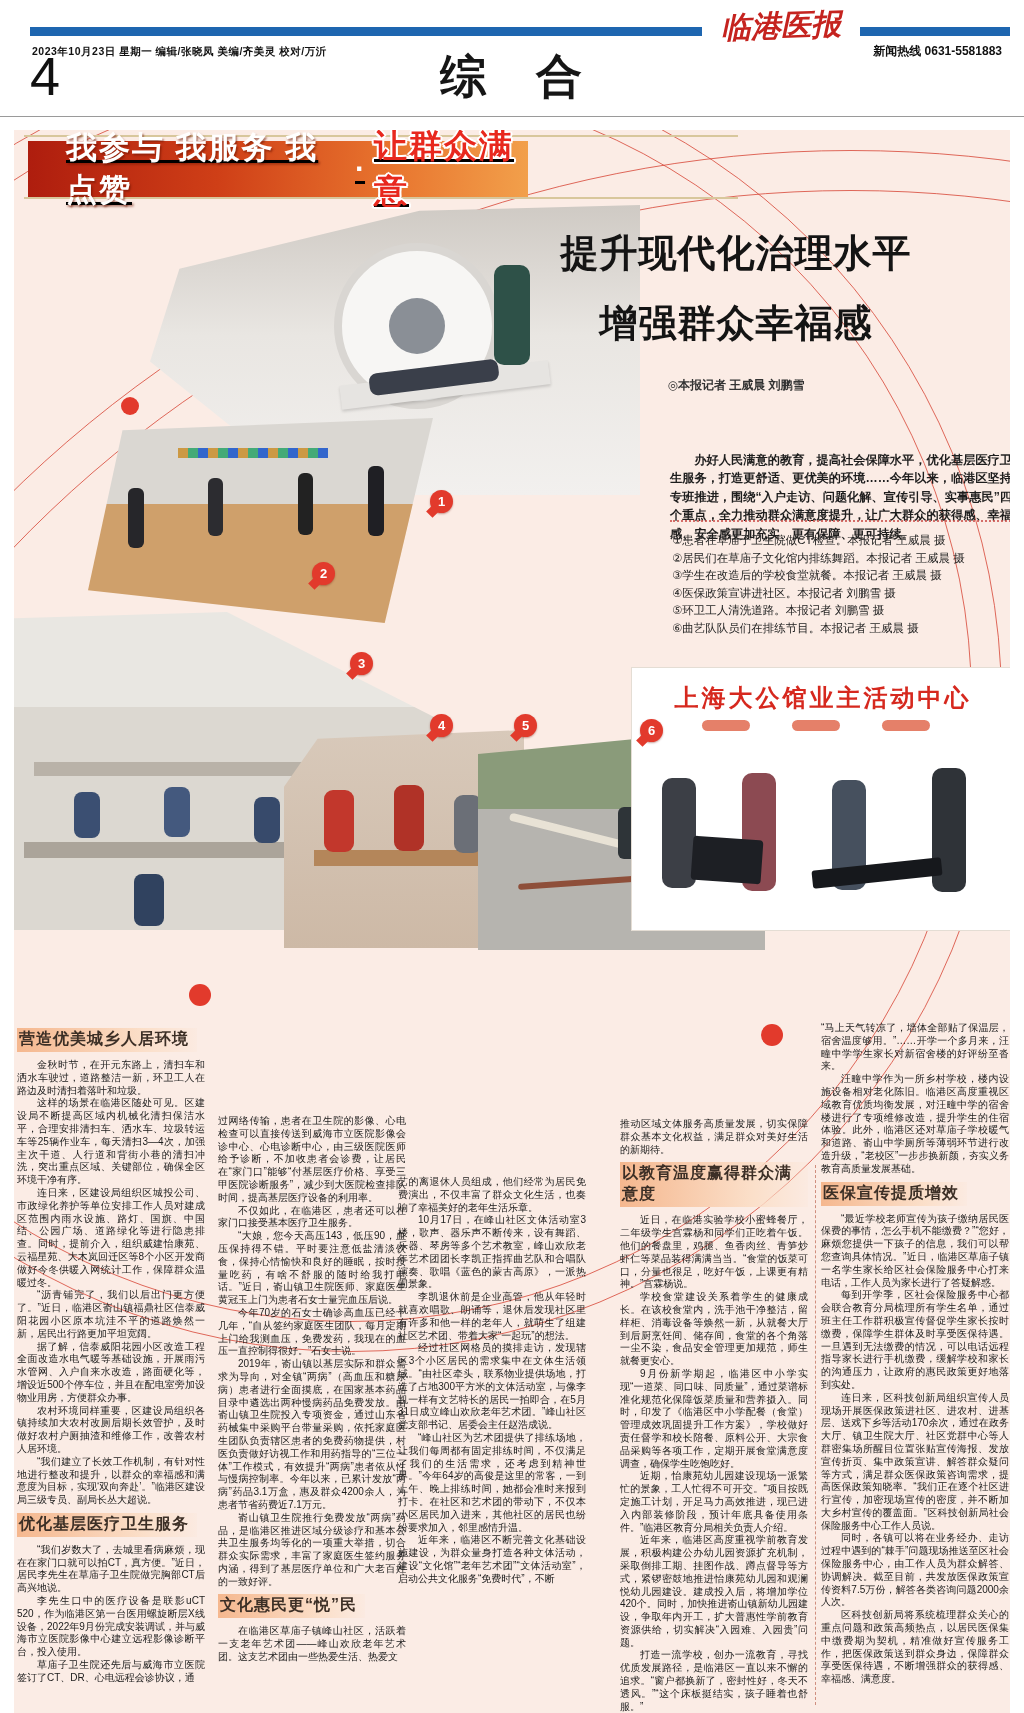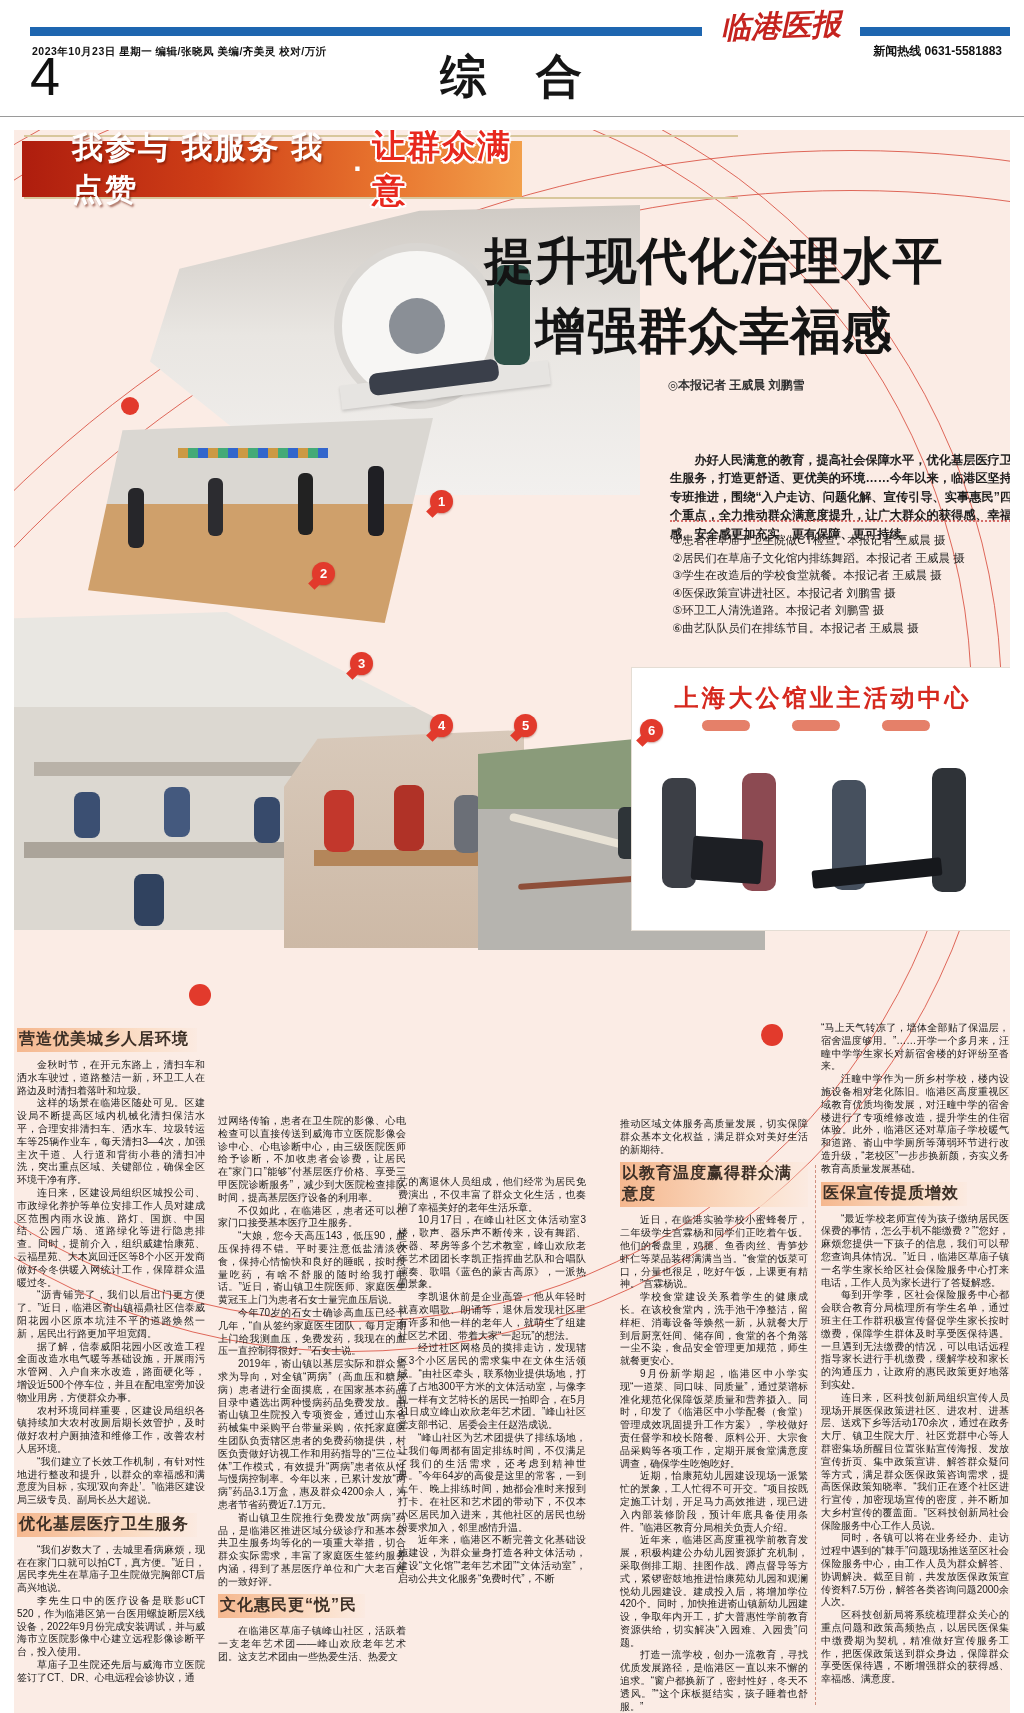--- a/index.html
+++ b/index.html
@@ -16,43 +16,43 @@
   .dateline{position:absolute;left:32px;top:45px;font-size:10.5px;font-weight:600;color:#111;letter-spacing:.5px;}
   .hotline{position:absolute;right:22px;top:43px;font-size:12px;font-weight:bold;color:#111;}
   .pagenum{position:absolute;left:30px;top:48px;font-size:54px;font-weight:400;color:#111;line-height:56px;}
   .page-section-title{position:absolute;left:0;right:0;top:46px;text-align:center;
     font-size:46px;font-weight:bold;color:#161616;letter-spacing:2px;}
   .header-rule{position:absolute;left:0;top:116px;width:1024px;height:1px;background:#9a9a9a;}
   
   .article{position:absolute;left:14px;top:130px;width:996px;height:1583px;background:#fbece5;overflow:hidden;}
   .tan-strip{position:absolute;left:10px;top:5px;width:714px;height:60px;
     border-top:2px solid #d8c79c;border-bottom:2px solid #d8c79c;z-index:3;}
-  .banner{position:absolute;left:8px;top:11px;width:500px;height:56px;z-index:10;
+  .banner{position:absolute;left:14px;top:11px;width:500px;height:56px;z-index:10;
     background:linear-gradient(92deg,#ae1d0e,#cf3f17 38%,#e8742e 72%,#f2a04b);
-    display:flex;align-items:center;padding-left:50px;box-sizing:border-box;}
+    display:flex;align-items:center;padding-left:38px;box-sizing:border-box;text-decoration:underline;}
   .banner-main{font-size:31px;font-weight:bold;color:#fff;letter-spacing:2px;
     text-shadow:1.5px 1.5px 2px rgba(110,20,0,.55);}
   .banner-dot{font-size:30px;color:#fff;margin:0 9px;font-weight:bold;}
   .banner-hl{font-size:33px;font-weight:bold;color:#e8281e;letter-spacing:2px;
     text-shadow:2px 0 0 #fff,-2px 0 0 #fff,0 2px 0 #fff,0 -2px 0 #fff,
       1.5px 1.5px 0 #fff,-1.5px -1.5px 0 #fff,1.5px -1.5px 0 #fff,-1.5px 1.5px 0 #fff;}
   
   .arc{position:absolute;border-radius:50%;border:1.5px solid rgba(212,58,42,.75);z-index:1;}
   .dot{position:absolute;background:#e23a2c;border-radius:50%;z-index:2;}
   
   .photo{position:absolute;z-index:5;}
   .pin{position:absolute;width:23px;height:23px;border-radius:50%;background:#e23a2c;color:#fff;
     font-size:13px;font-weight:bold;text-align:center;line-height:23px;z-index:30;
     box-shadow:0 1px 2px rgba(120,20,10,.4);}
   .pin::after{content:"";position:absolute;left:-2px;bottom:-3px;width:9px;height:9px;
     background:#e23a2c;transform:rotate(45deg);}
   
-  .hl-line1,.hl-line2{position:absolute;left:440px;width:520px;text-align:center;z-index:20;
+  .hl-line1,.hl-line2{position:absolute;left:462px;width:520px;text-align:center;z-index:20;
     font-family:Liberation Mono, monospace;font-weight:bold;color:#141414;
-    font-size:50px;letter-spacing:1px;white-space:nowrap;}
+    font-size:38px;letter-spacing:1px;white-space:nowrap;}
   .hl-line1{top:98px;}
   .hl-line2{top:168px;}
   .byline{position:absolute;left:462px;top:247px;width:520px;text-align:center;z-index:20;
     font-size:12px;font-weight:bold;color:#333;}
   .lead{position:absolute;left:656px;top:281px;width:342px;z-index:20;font-size:12.2px;
     line-height:18.4px;font-weight:bold;color:#1d1d1d;text-align:justify;text-indent:2em;margin-top:40px;}
   .cap-sep{position:absolute;left:656px;top:390px;width:344px;border-top:2px dotted rgba(204,79,74,.8);z-index:20;}
   .caps{position:absolute;left:658px;top:402px;width:344px;z-index:20;}
   .cap{font-size:11.5px;line-height:17.6px;font-weight:500;color:#242424;}
   

